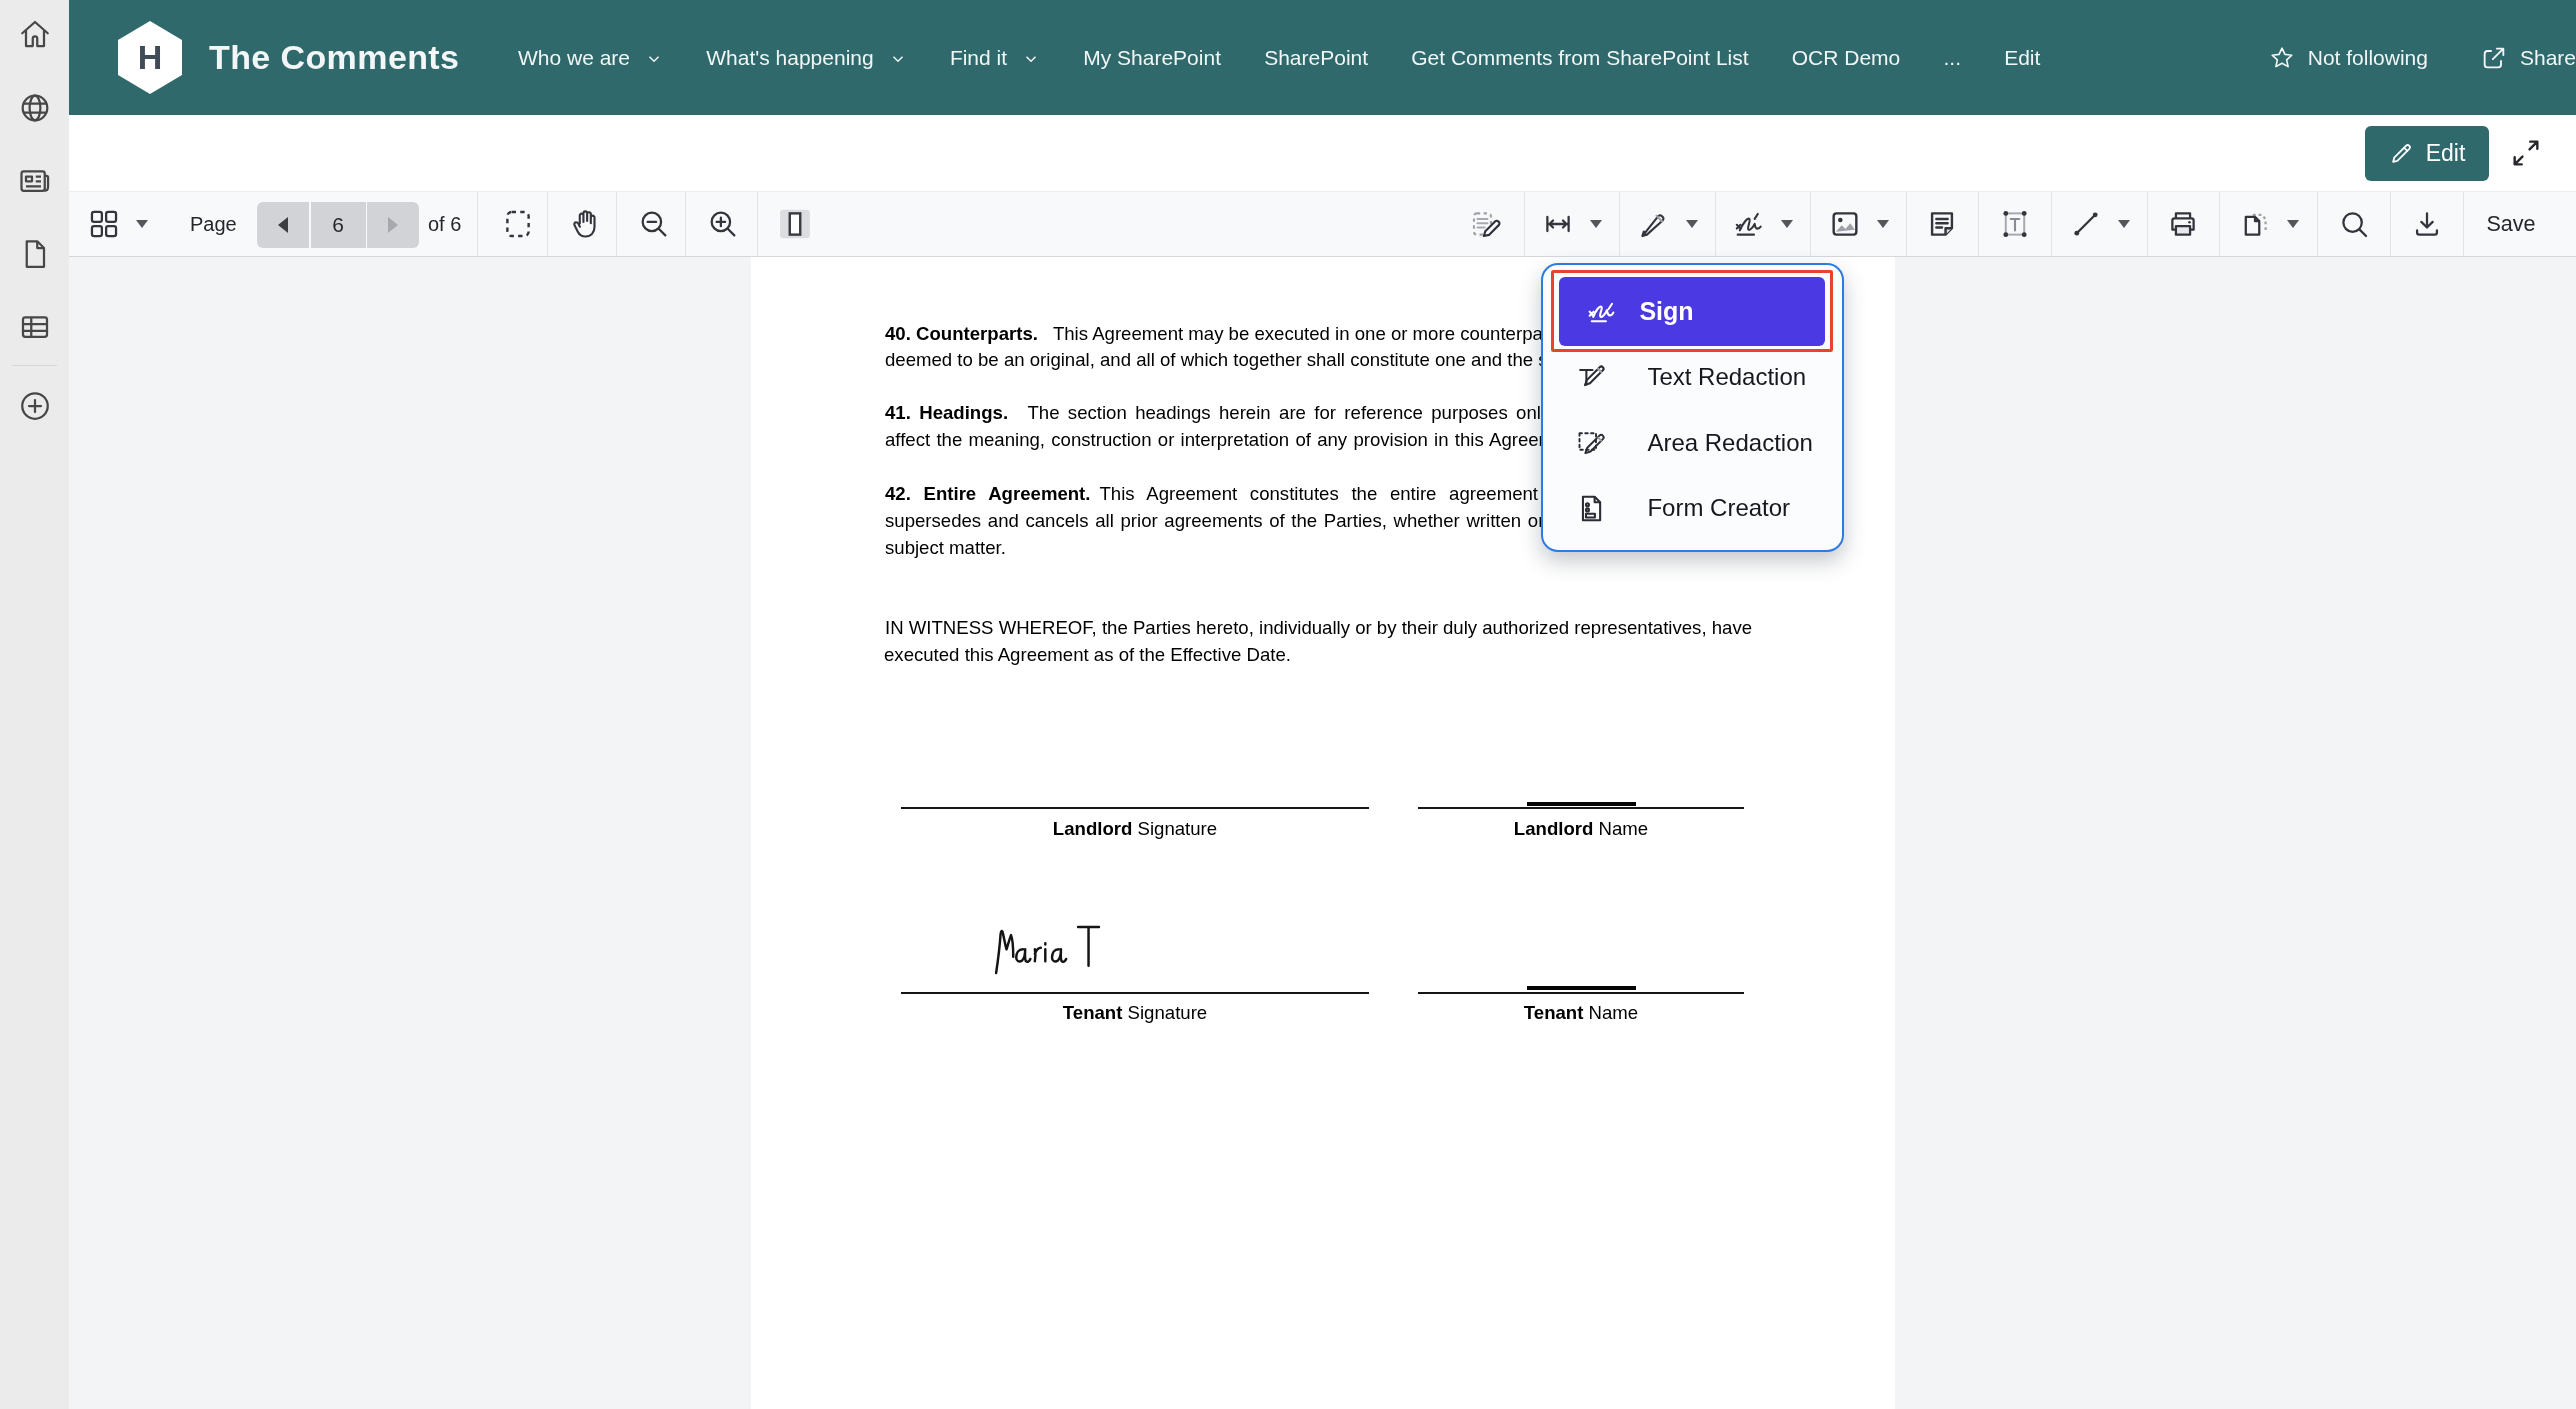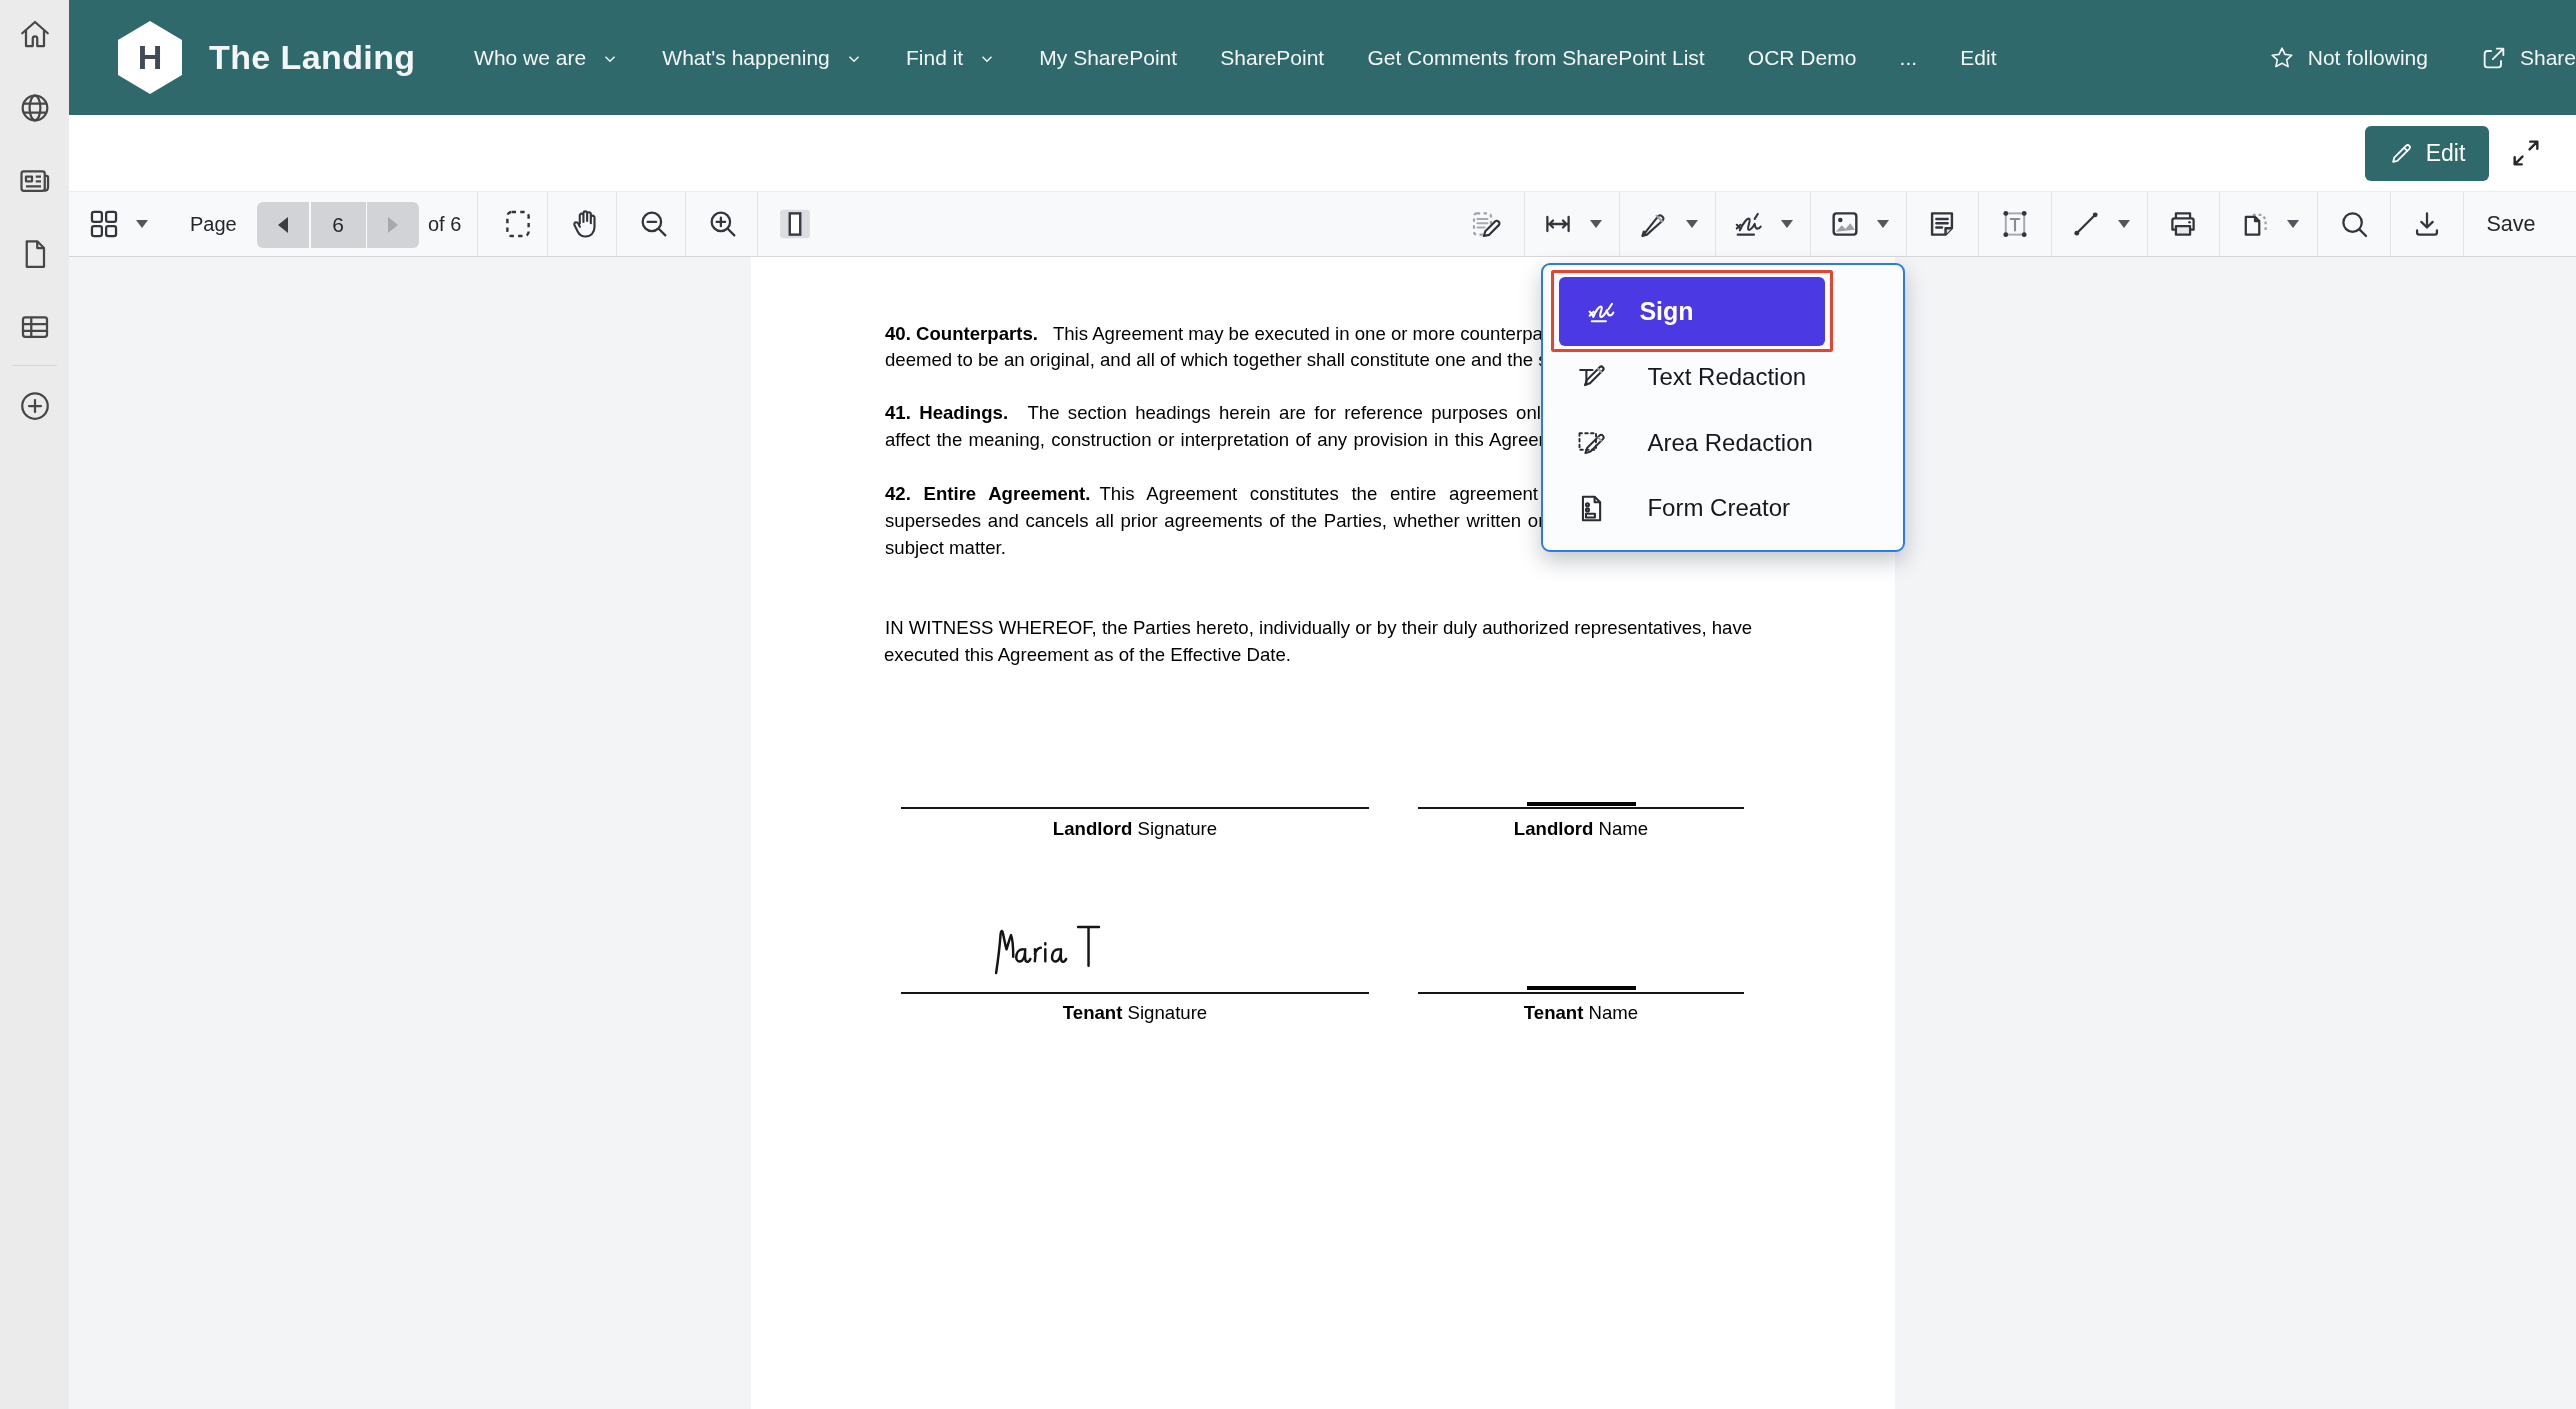--- a/index.html
+++ b/index.html
@@ -60,21 +60,21 @@
   .gap20 { display: inline-block; width: 15px; }
   .gap26 { display: inline-block; width: 19.4px; }
   .gap12 { display: inline-block; width: 9px; }
   .sig-rule { position: absolute; height: 2.2px; background: #161616; }
   .sig-fieldline { position: absolute; height: 3.7px; background: #050505; }
   .sig-label { position: absolute; font-size: 18.6px; color: #000; text-align: center; white-space: nowrap; }
   .sig-label b { font-weight: 700; }
   .signature-svg { position: absolute; color: #141414; }
 
   
-  .sign-menu { position: absolute; left: 1541px; top: 263px; width: 364px; height: 289px; background: #fbfcfe; border: 2.2px solid var(--menu_blue, #2e7be0); border-radius: 9px; box-shadow: 0 9px 21px rgba(40,50,70,0.28); z-index: 10; text-align: center; }
+  .sign-menu { position: absolute; left: 1541px; top: 263px; width: 303px; height: 289px; background: #fbfcfe; border: 2.2px solid var(--menu_blue, #2e7be0); border-radius: 17px; box-shadow: 0 9px 21px rgba(40,50,70,0.28); z-index: 10; text-align: center; }
   .focus-red { position: absolute; left: 8.2px; top: 5.2px; width: 282px; height: 82px; border: 3.7px solid var(--focus_red, #e8432e); border-radius: 2.2px; pointer-events: none; }
   .menu-sel { position: absolute; left: 16.4px; top: 12px; width: 266px; height: 69px; background: var(--indigo, #4b39e3); border-radius: 6px; display: flex; align-items: center; color: #ffffff; cursor: pointer; }
   .menu-sel .mi-icon { margin-left: 25px; width: 34px; height: 34px; }
   .menu-sel .mi-label { margin-left: 21px; font-size: 25px; font-weight: 600; }
   .menu-item { position: absolute; left: 9px; width: 280px; height: 66px; display: flex; align-items: center; color: #17181e; cursor: pointer; }
   .menu-item .mi-icon { margin-left: 22.4px; width: 33px; height: 33px; color: #2a2b33; }
   .menu-item .mi-label { margin-left: 40px; font-size: 24px; }
   .visually-hidden { position: absolute; width: 0.7px; height: 0.7px; overflow: hidden; clip: rect(0 0 0 0); }
 </style>
 </head>
@@ -122,21 +122,21 @@
           <circle cx="12" cy="12" r="8.5"></circle>
           <path d="M12 8v8M8 12h8"></path>
         </svg>
     </div>
   </div>
 
   <div class="topnav">
     <div class="logo-hex">
       <span>H</span>
     </div>
-    <div class="site-title">The Landing</div>
+    <div class="site-title">The Comments</div>
     <div class="nav-items">
       <div class="nav-item">
         <span>Who we are</span>
         <span class="chev"><svg viewBox="0 0 24 24" fill="none" stroke="currentColor" stroke-width="2">
               <path d="M6 9l6 6 6-6"></path>
             </svg></span>
       </div>
       <div class="nav-item">
         <span>What's happening</span>
         <span class="chev"><svg viewBox="0 0 24 24" fill="none" stroke="currentColor" stroke-width="2">

